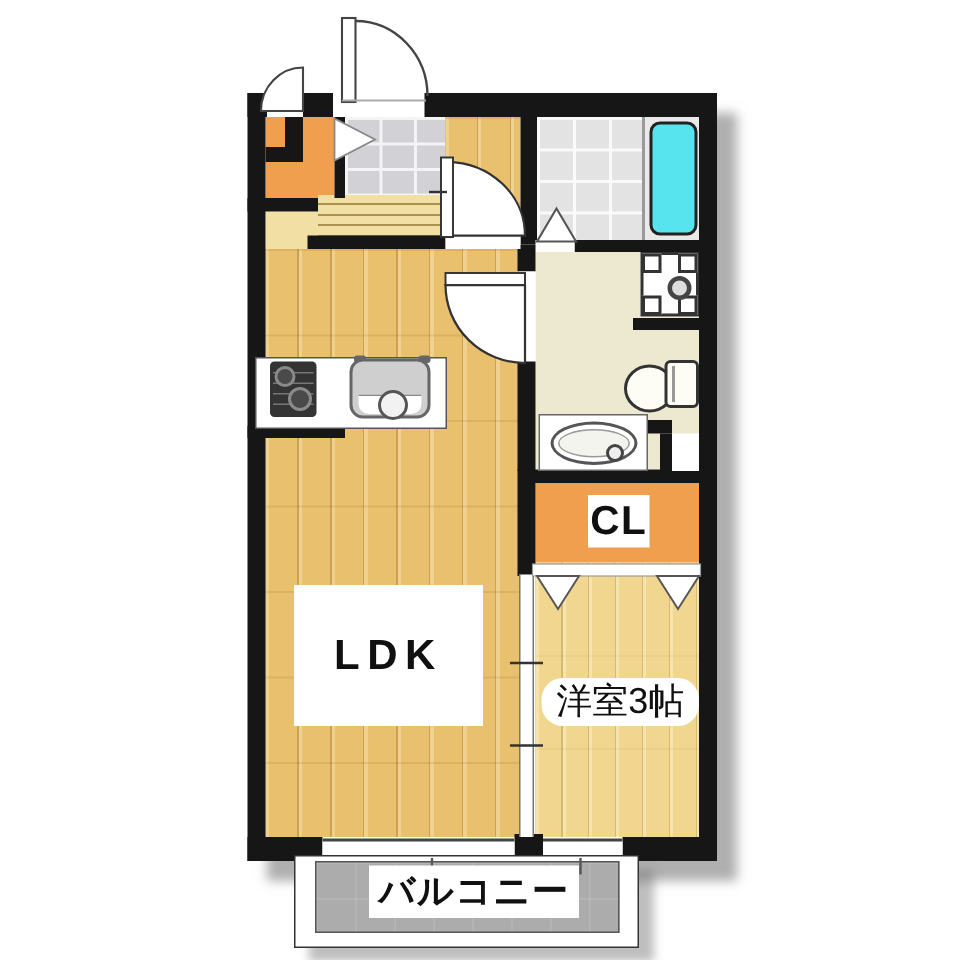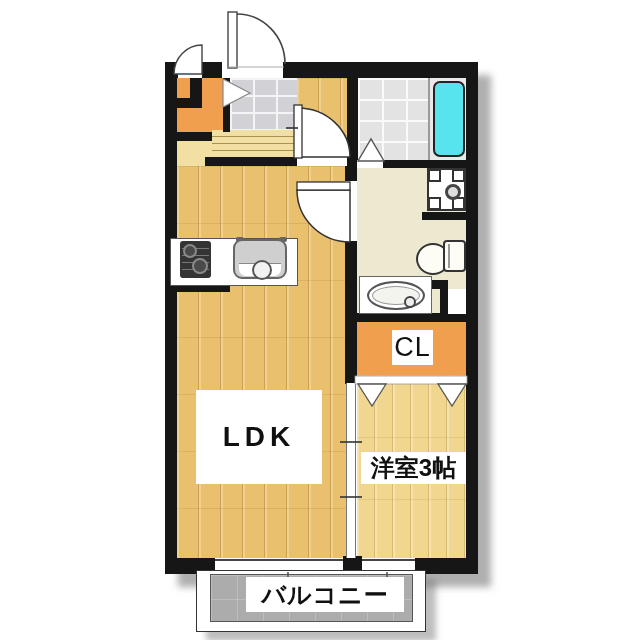--- a/index.html
+++ b/index.html
@@ -68,22 +68,22 @@
   .partition{background:#fff;border-left:1.5px solid #777;border-right:1.5px solid #777;}
   .window{background:#fff;border-top:2px solid #444;border-bottom:2px solid #444;}
   .niche{background:#fff;}
   
   .label{background:#fff;color:#101010;display:flex;align-items:center;justify-content:center;
     text-align:center;line-height:1.05;}
   .lbl-genkan{font-size:21px;font-weight:600;letter-spacing:2px;}
   .lbl-ldk{flex-direction:column;font-weight:600;}
   .lbl-ldk .l1{font-size:28px;letter-spacing:5px;text-align:center;}
   .lbl-ldk .l2{font-size:30px;margin-top:2px;}
-  .lbl-west{font-size:24px;font-weight:700;}
-  .lbl-cl{font-size:27px;font-weight:400;letter-spacing:1px;}
+  .lbl-west{font-size:24px;font-weight:400;border-radius:14px;}
+  .lbl-cl{font-size:27px;font-weight:700;letter-spacing:1px;}
   .lbl-balcony{font-size:24px;font-weight:600;letter-spacing:1px;}
   svg.overlay{position:absolute;left:0;top:0;pointer-events:none;}
 </style>
 </head>
 <body>
 
 <div class="page">
 
   <div class="abs plan-shadow"></div>
 
@@ -202,17 +202,17 @@
 
   <div class="abs label lbl-ldk" style="left:196px;top:390px;width:126px;height:94px;">
     <span class="l1">LDK</span>
   </div>
   <div class="abs label lbl-west" style="left:361px;top:452px;width:105px;height:32px;">
     <span>洋室3帖</span>
   </div>
   <div class="abs label lbl-cl" style="left:392px;top:330px;width:41px;height:35px;">
     <span>CL</span>
   </div>
-  <div class="abs label lbl-balcony" style="left:246px;top:577px;width:158px;height:35px;">
+  <div class="abs label lbl-balcony" style="left:246px;top:577px;width:140px;height:35px;">
     <span>バルコニー</span>
   </div>
 
 </div>
 
 </body></html>

